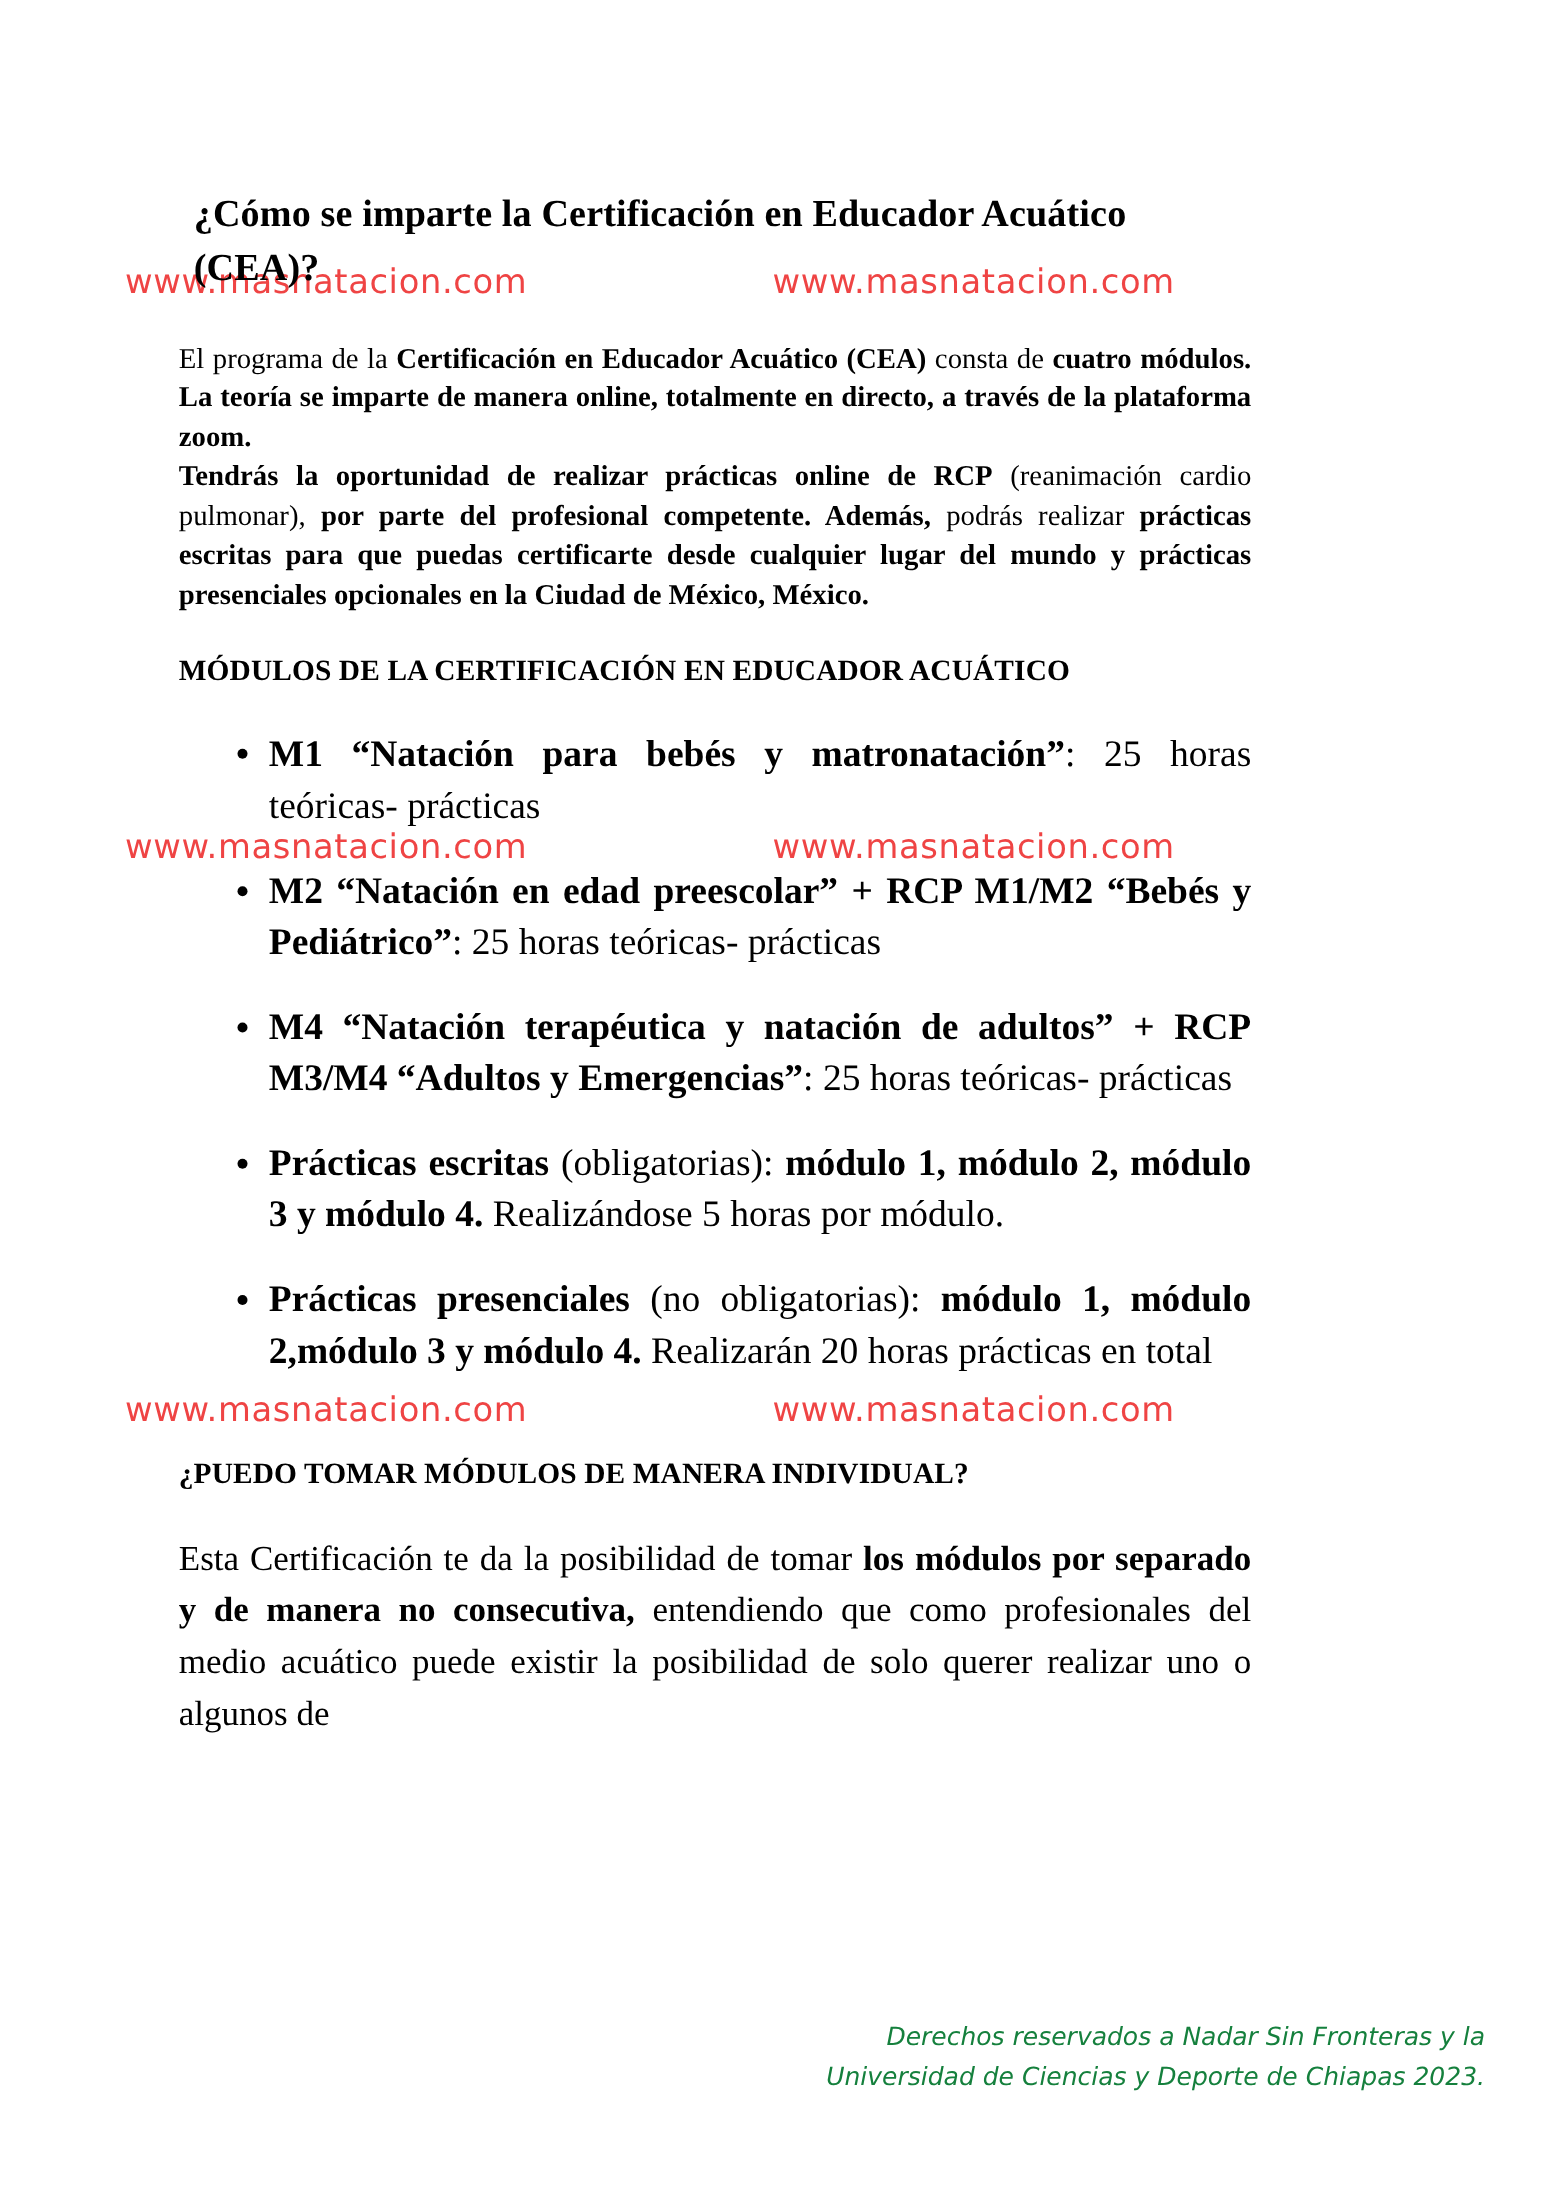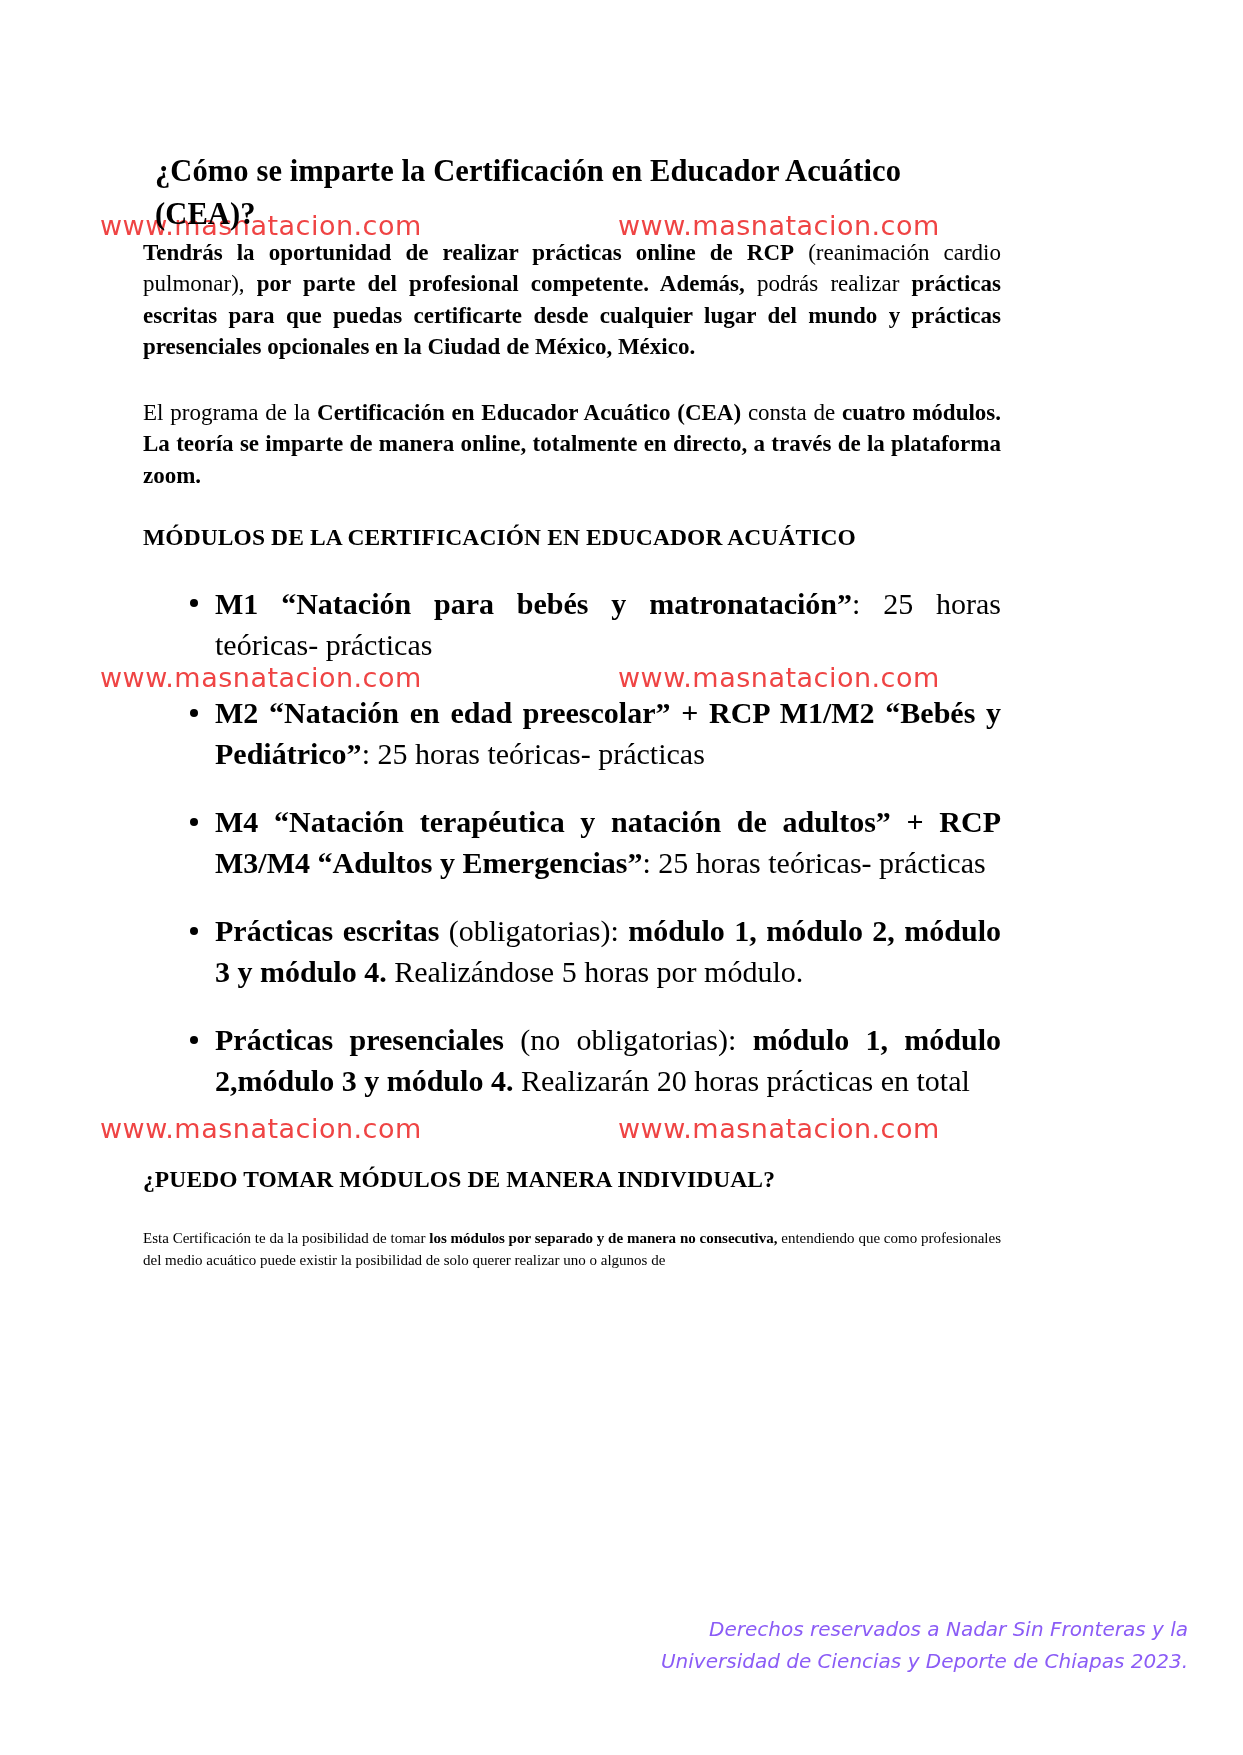--- a/index.html
+++ b/index.html
@@ -111,38 +111,38 @@
     left: 47px;
     top: 0.56em;
     width: 8px;
     height: 8px;
     background: #000;
     border-radius: 50%;
     display: block;
   }
 
   p.closing-para {
-    font-size: 15px;
+    font-size: 28px;
     line-height: 1.47;
     margin: 33px 0 0 0;
     text-align: justify;
     text-justify: inter-word;
   }
 
   .footer {
     position: absolute;
     left: 131px;
     right: 55px;
     top: 1613px;
     text-align: right;
     font-family: "DejaVu Sans", "Liberation Sans", sans-serif;
     font-style: italic;
     font-size: 20px;
     line-height: 1.62;
-    color: #8b5cf6;
+    color: #15803d;
   }
   .footer div { display: block; }
 </style>
 </head>
 <body>
 
 <div id="watermark-layer">
   <span class="watermark wm-a">www.masnatacion.com</span>
   <span class="watermark wm-b">www.masnatacion.com</span>
   <span class="watermark wm-c">www.masnatacion.com</span>
@@ -151,26 +151,26 @@
   <span class="watermark wm-f">www.masnatacion.com</span>
 </div>
 
 <div id="page">
   <div class="content">
 
     <h1 class="doc-title">
       <span>¿Cómo se imparte la Certificación en Educador Acuático (CEA)?</span>
     </h1>
 
+    <p class="para para-first">
+      <span>El programa de la </span><b>Certificación en Educador Acuático (CEA)</b><span> consta de </span><b>cuatro módulos. La teoría se imparte de manera online, totalmente en directo, a través de la plataforma zoom.</b>
+    </p>
+
     <p class="para para-next">
       <b>Tendrás la oportunidad de realizar prácticas online de RCP</b><span> (reanimación cardio pulmonar), </span><b>por parte del profesional competente. Además,</b><span> podrás realizar </span><b>prácticas escritas para que puedas certificarte desde cualquier lugar del mundo y prácticas presenciales opcionales en la Ciudad de México, México.</b>
-    </p>
-
-    <p class="para para-first">
-      <span>El programa de la </span><b>Certificación en Educador Acuático (CEA)</b><span> consta de </span><b>cuatro módulos. La teoría se imparte de manera online, totalmente en directo, a través de la plataforma zoom.</b>
     </p>
 
     <h2 class="section-head">MÓDULOS DE LA CERTIFICACIÓN EN EDUCADOR ACUÁTICO</h2>
 
     <ul class="module-list">
       <li>
         <span class="bullet-dot"></span>
         <b>M1 “Natación para bebés y matronatación”</b><span>: 25 horas teóricas- prácticas</span>
       </li>
       <li>

